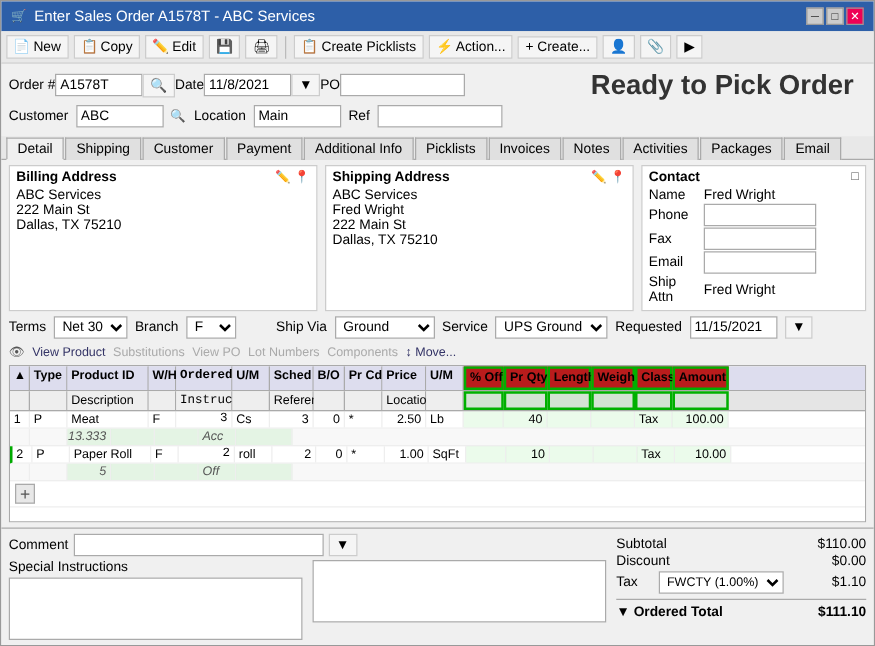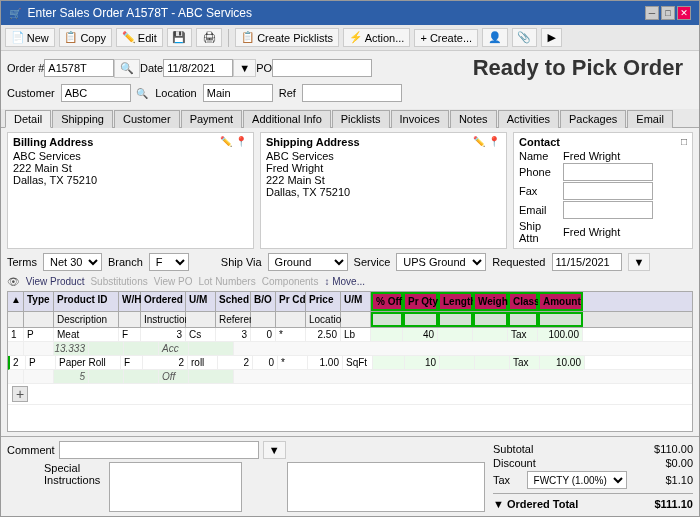--- a/index.html
+++ b/index.html
@@ -49,51 +49,51 @@
 
     .terms-row { display: flex; align-items: center; gap: 6px; margin-bottom: 3px; }
 
     .grid-toolbar { display: flex; align-items: center; gap: 6px; margin-bottom: 2px; padding: 2px 0; }
     .grid-tool-btn { font-size: 10px; color: #336; cursor: pointer; white-space: nowrap; display: flex; align-items: center; gap: 2px; }
     .grid-tool-btn.disabled { color: #aaa; }
 
     .data-grid { border: 1px solid #aaa; background: white; flex: 1; overflow: auto; }
     .grid-header { display: flex; background: #dde; border-bottom: 1px solid #aaa; position: sticky; top: 0; }
     .grid-header-cell { border-right: 1px solid #aaa; padding: 2px 3px; font-size: 10px; font-weight: bold; white-space: nowrap; background: #dde; cursor: pointer; user-select: none; }
-    .grid-header-cell.highlight { background: #be185d; border: 2px solid #00b000; }
+    .grid-header-cell.highlight { background: #b91c1c; border: 2px solid #00b000; }
 
     .grid-row { display: flex; border-bottom: 1px solid #eee; }
     .grid-row.subrow { background: #f8f8f8; font-style: italic; color: #555; }
     .grid-cell { border-right: 1px solid #eee; padding: 1px 3px; font-size: 10px; white-space: nowrap; overflow: hidden; display: flex; align-items: center; }
     .grid-cell.right { justify-content: flex-end; }
     .grid-cell.highlight { background: rgba(0,200,0,0.08); }
 
     .w-sort { width: 16px; }
     .w-type { width: 30px; }
     .w-prodid { width: 65px; }
     .w-wh { width: 22px; }
-    .w-ordered { width: 45px; }
+    .w-ordered { width: 45px; font-family: Liberation Mono, monospace; }
     .w-um { width: 30px; }
     .w-sched { width: 35px; }
     .w-bo { width: 25px; }
     .w-prcd { width: 30px; }
     .w-price { width: 35px; }
     .w-um2 { width: 30px; }
     .w-poff { width: 32px; }
     .w-prqty { width: 35px; }
     .w-len { width: 35px; }
     .w-wgt { width: 35px; }
     .w-cls { width: 30px; }
     .w-amt { width: 45px; }
 
     .bottom-area { border-top: 1px solid #aaa; padding: 4px 6px; background: #f0f0f0; display: flex; gap: 8px; }
     .comment-section { flex: 1; }
     .comment-row { display: flex; align-items: center; gap: 4px; margin-bottom: 3px; }
     .instructions-row { display: flex; gap: 8px; flex: 1; }
-    .instr-box { flex: 1; display: flex; flex-direction: row; gap: 2px; margin-left: 37px; }
+    .instr-box { flex: 1; display: flex; flex-direction: column; gap: 2px; }
     .instr-label { font-size: 11px; }
     .instr-textarea { border: 1px solid #aaa; background: white; height: 50px; width: 100%; resize: none; font-size: 10px; padding: 2px; }
 
     .totals-section { width: 200px; display: flex; flex-direction: column; gap: 2px; padding-top: 2px; }
     .total-row { display: flex; justify-content: space-between; align-items: center; font-size: 11px; }
     .total-label { font-size: 11px; }
     .total-val { font-size: 11px; text-align: right; min-width: 50px; }
     .total-row.ordered { font-weight: bold; font-size: 12px; }
     .total-divider { border-top: 1px solid #aaa; margin: 2px 0; }
 

